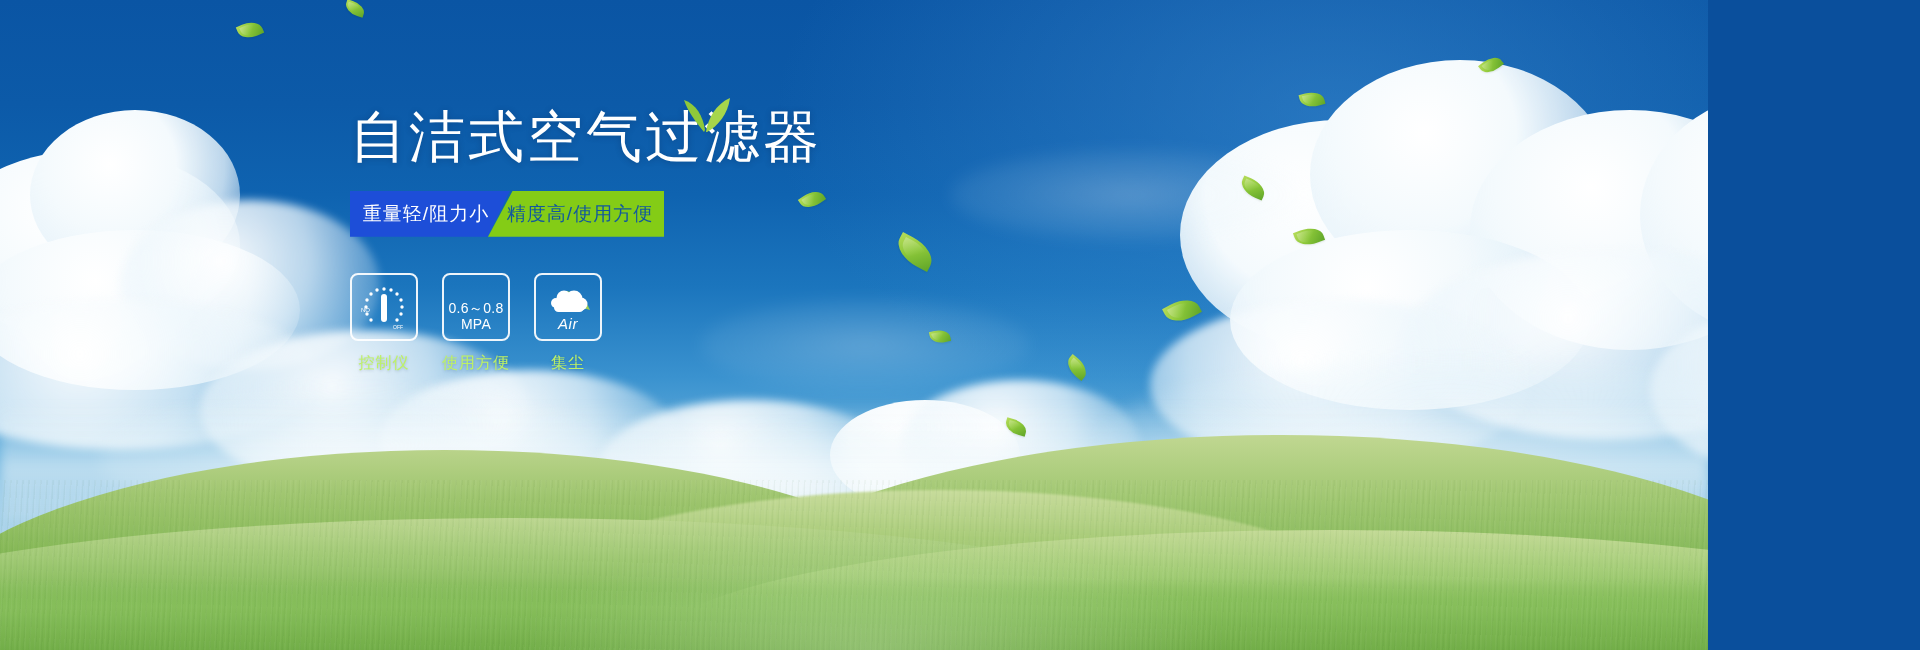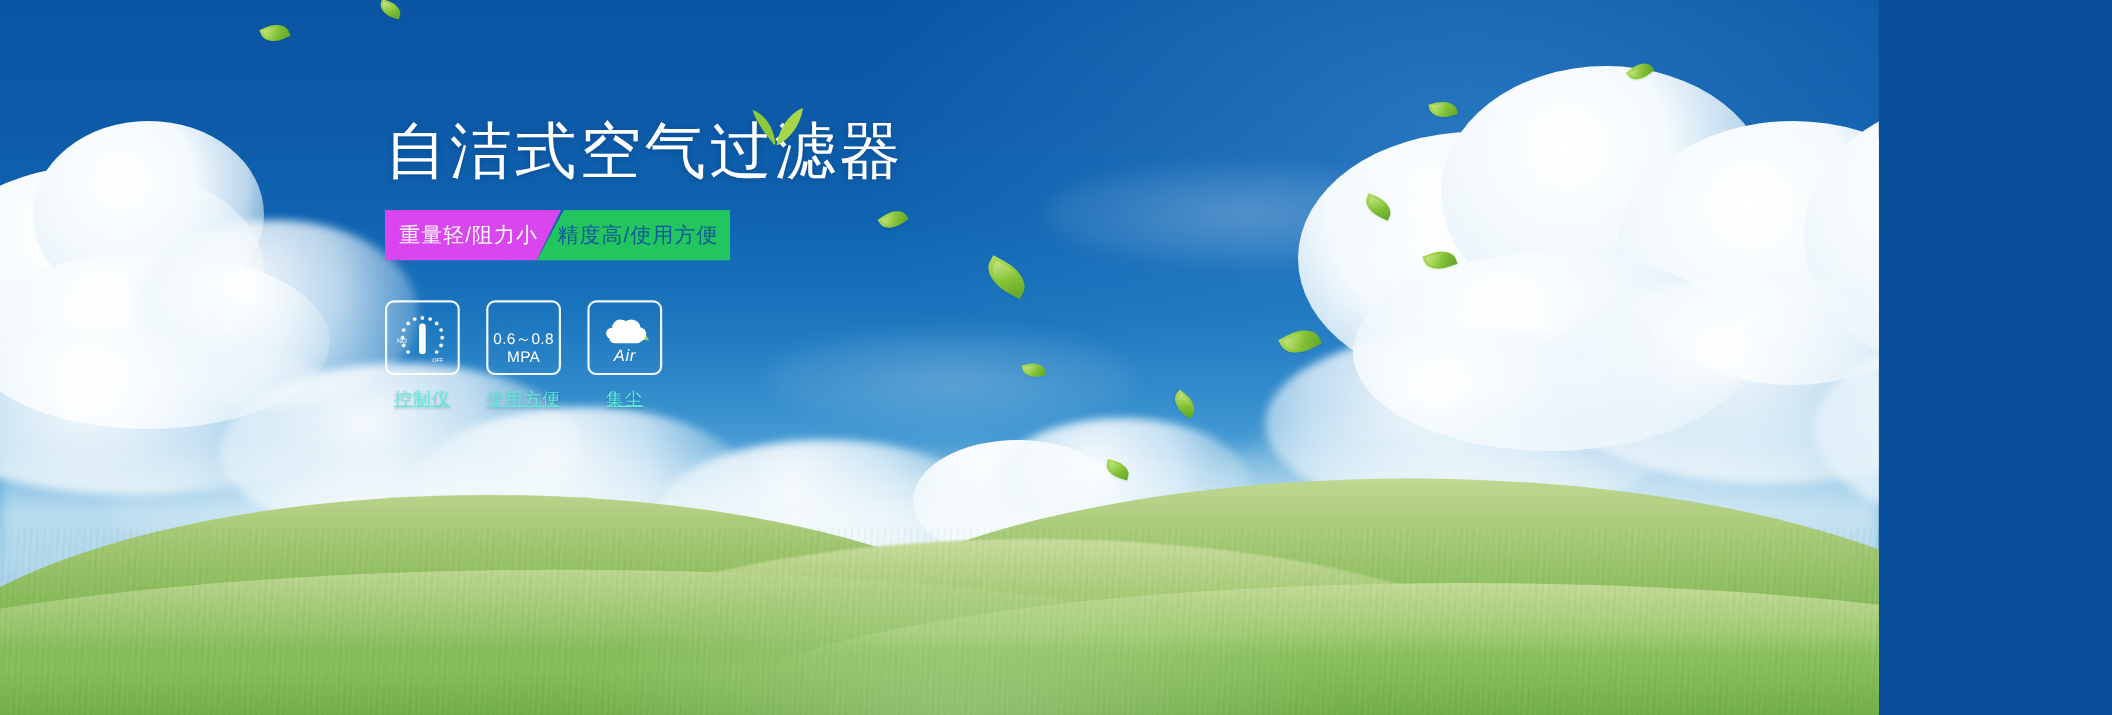--- a/index.html
+++ b/index.html
@@ -155,28 +155,28 @@
   .tab {
     display: flex;
     align-items: center;
     justify-content: center;
     font-size: 19px;
     letter-spacing: 1px;
     padding: 0 16px;
     white-space: nowrap;
   }
   .tab-dark {
-    background: #d946ef;
+    background: #1d4ed8;
     color: #ffffff;
     width: 160px;
     clip-path: polygon(0 0, 100% 0, 86% 100%, 0 100%);
     padding-right: 24px;
   }
   .tab-light {
-    background: #22c55e;
+    background: #84cc16;
     color: #11579f;
     width: 176px;
     margin-left: -22px;
     clip-path: polygon(14% 0, 100% 0, 100% 100%, 0 100%);
     padding-left: 24px;
   }
 
   
   .features {
     display: flex;
@@ -204,26 +204,25 @@
   }
   .feature-text {
     font-size: 14px;
     line-height: 1.18;
     letter-spacing: 0.3px;
     white-space: pre-line;
     margin-top: 19px;
   }
   .feature-label {
     margin-top: 12px;
-    color: #5eead4;
+    color: #bef264;
     font-size: 16px;
     letter-spacing: 1px;
     white-space: nowrap;
     text-shadow: 0 1px 3px rgba(0,40,90,0.25);
-    text-decoration: underline;
   }
   .feature-icon { width: 52px; height: 52px; display: block; }
   .cloud-air-label {
     position: absolute;
     bottom: 7px; left: 0; right: 0;
     font-size: 15px;
     letter-spacing: 0.6px;
     color: #ffffff;
     font-style: italic;
   }

